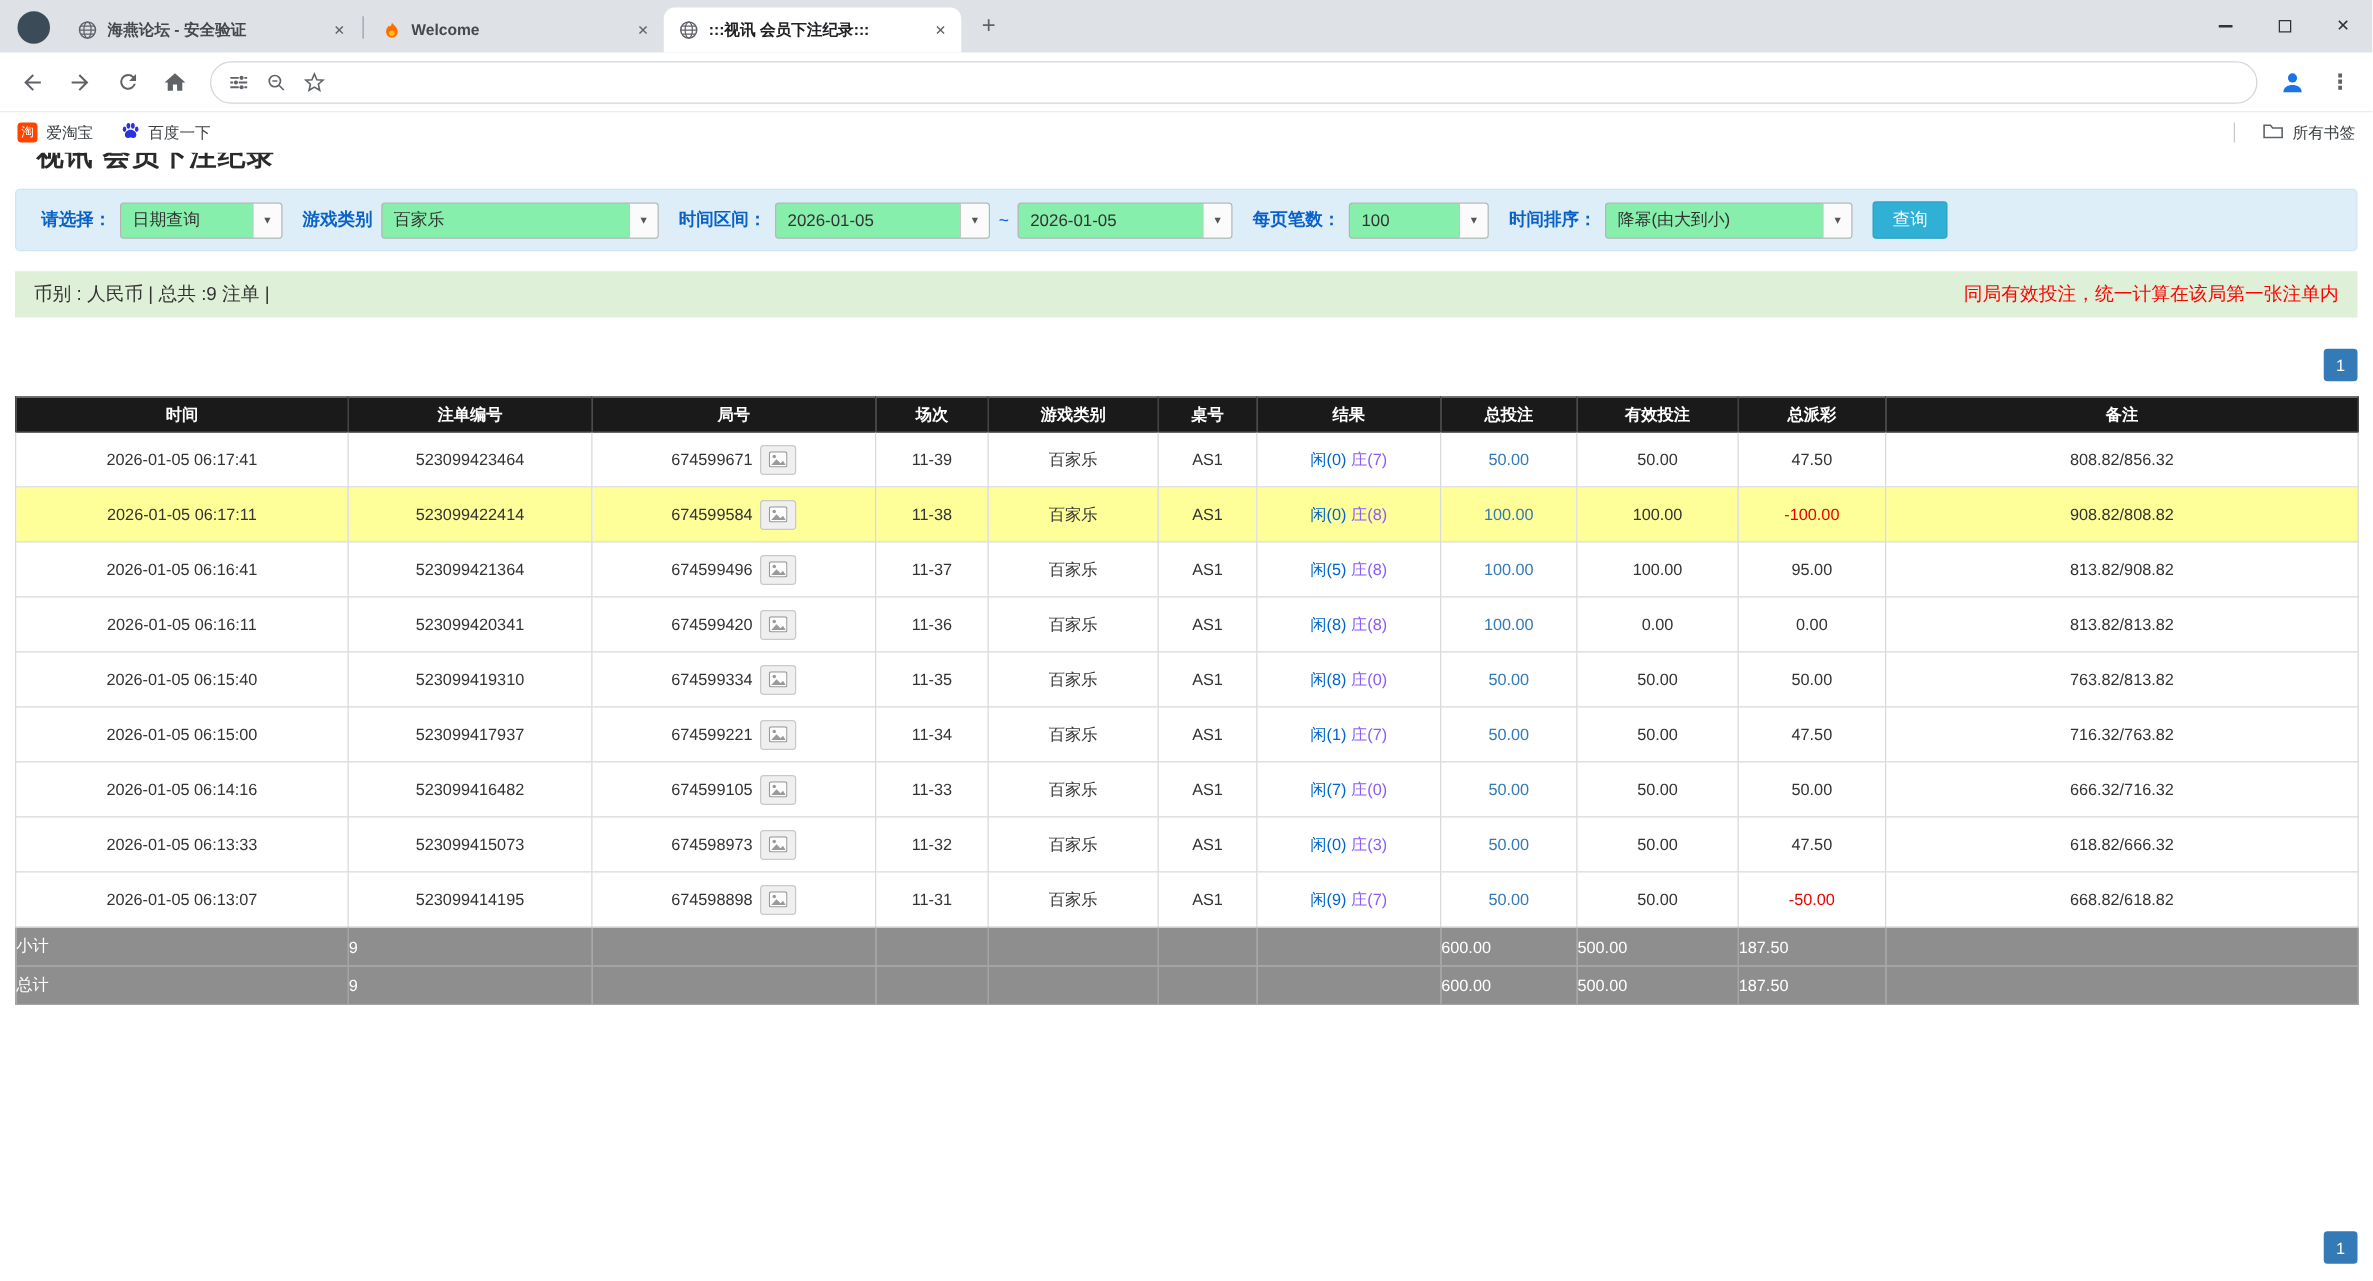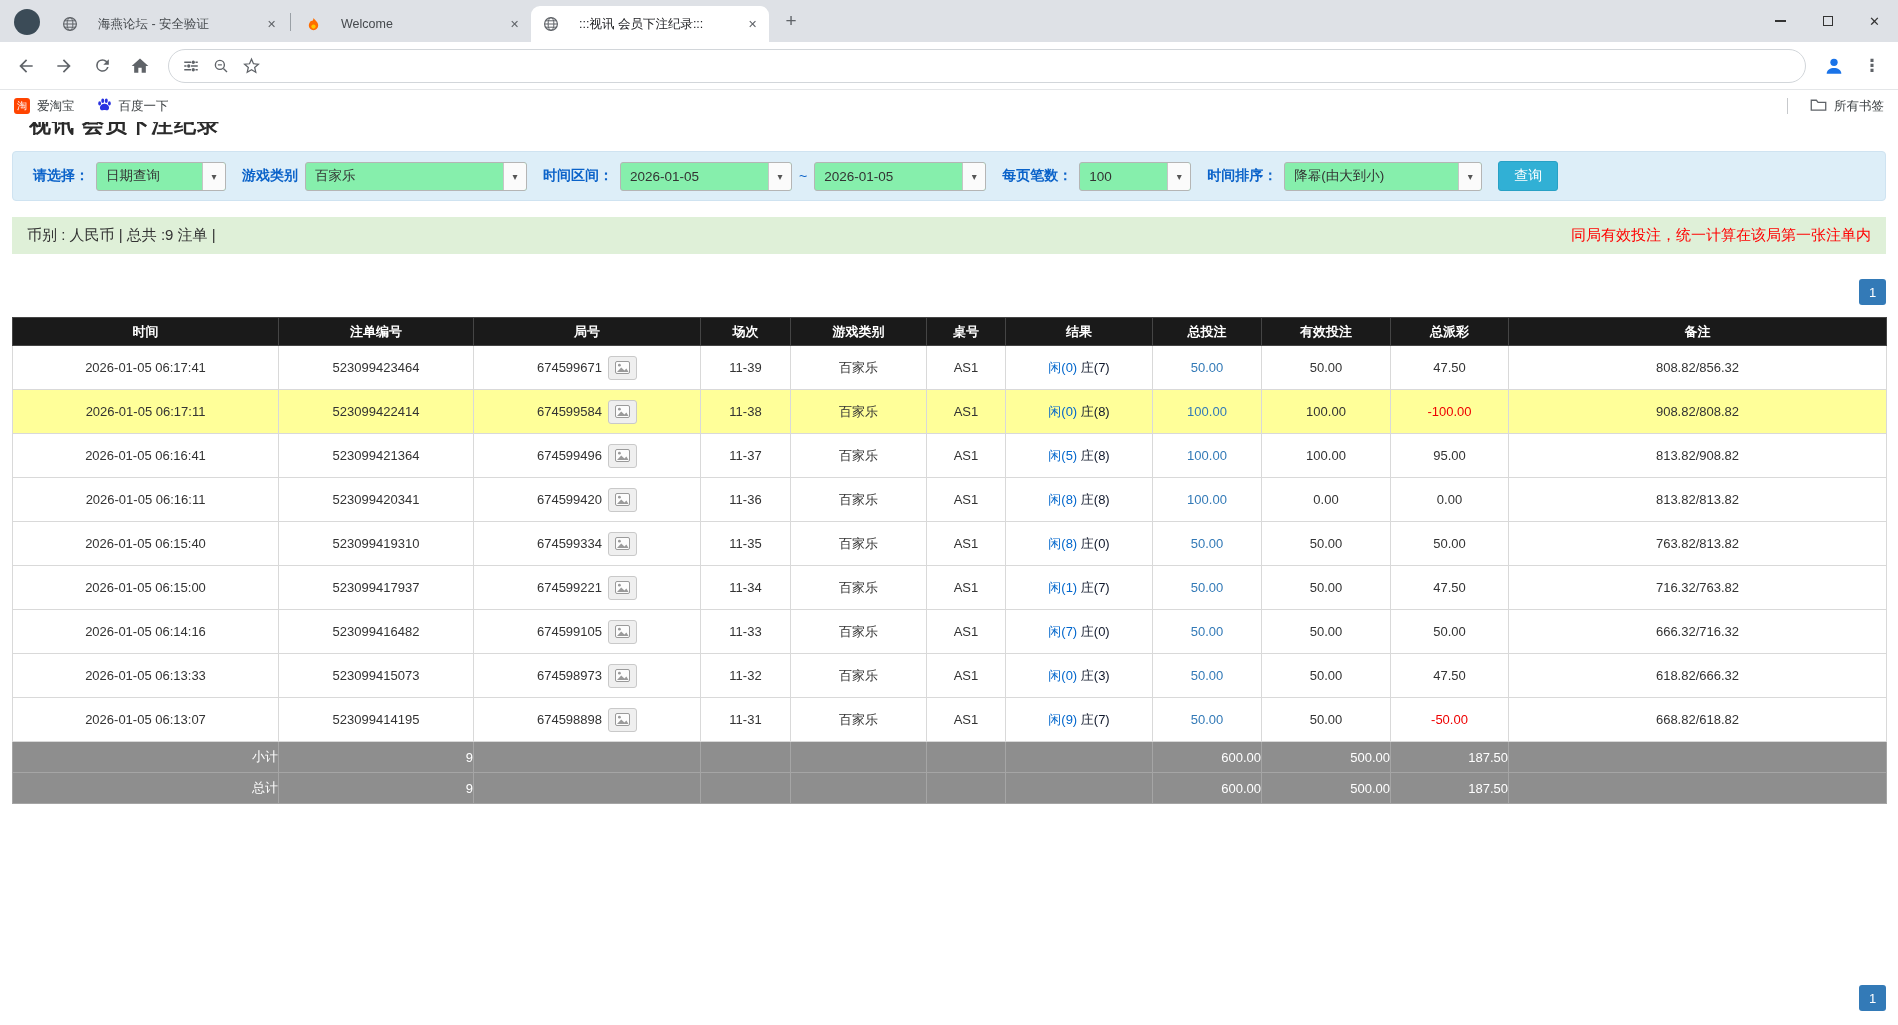--- a/index.html
+++ b/index.html
@@ -2,22 +2,22 @@
 <html><head>
 <meta charset="utf-8">
 <style>
   * { margin:0; padding:0; box-sizing:border-box; }
   html,body { width:1898px; height:1025px; overflow:hidden; background:#fff;
     font-family:"Liberation Sans","DejaVu Sans",sans-serif; }
 
   
   .tabstrip { height:42px; background:#dee1e6; display:flex; align-items:flex-end; padding-left:6px; position:relative; }
   .profile-circle { width:26px; height:26px; border-radius:50%; background:#3b4b57; margin:0 10px 7px 8px; flex:none; }
-  .tab { width:238px; height:36px; display:flex; align-items:center; gap:20px; padding:0 8px 0 12px;
-         color:#45494d; font-size:12.5px; border-radius:9px 9px 0 0; flex:none; }
+  .tab { width:238px; height:36px; display:flex; align-items:center; gap:8px; padding:0 8px 0 12px;
+         color:#45494d; font-size:12.5px; border-radius:9px 9px 0 0; flex:none;font-weight:bold; }
   .tab.active { background:#fff; color:#202124; }
   .tab .tab-title { flex:1; white-space:nowrap; overflow:hidden; }
   .tab .tab-close { width:17px; height:17px; border-radius:50%; display:flex; align-items:center; justify-content:center;
                     font-size:11px; color:#5f6368; flex:none; }
   .tab-divider { width:1px; height:18px; background:#9aa0a6; margin:0 2px 11px; flex:none; }
   .favicon { width:16px; height:16px; flex:none; display:flex; align-items:center; justify-content:center; }
   .newtab { width:28px; height:28px; margin:0 0 7px 8px; display:flex; align-items:center; justify-content:center;
             font-size:19px; color:#5f6368; border-radius:50%; flex:none; }
   .win-controls { position:absolute; right:0; top:0; height:42px; display:flex; }
   .win-btn { width:47px; height:100%; display:flex; align-items:center; justify-content:center; color:#333; font-size:13px; }
@@ -64,23 +64,23 @@
 
   .pager { display:flex; justify-content:flex-end; margin:25px 12px 0; }
   .pager.bottom { position:absolute; right:12px; bottom:14px; margin:0; }
   .pg { min-width:27px; height:26px; padding:0 6px; background:#337ab7; color:#fff; border-radius:3px;
         display:flex; align-items:center; justify-content:center; font-size:13px; }
 
   table.bet { margin:12px 12px 0; width:1874px; border-collapse:collapse; table-layout:fixed; font-size:13px; color:#333; }
   .bet th { background:#1a1a1a; color:#fff; height:28px; font-weight:bold; border:1px solid #454545; }
   .bet tbody td { height:44px; text-align:center; border:1px solid #d9d9d9; background:#fff; overflow:hidden; }
   .bet tr.hl td { background:#ffff99; }
-  .bet tfoot td { height:31px; text-align:right; background:#8e8e8e; color:#fff; border:1px solid #a5a5a5; }
+  .bet tfoot td { height:31px; text-align:left; background:#8e8e8e; color:#fff; border:1px solid #a5a5a5; }
   .player { color:#0066cc; }
-  .banker { color:#0f172a;margin-top:13px; }
+  .banker { color:#8b5cf6;margin-top:13px; }
   .link { color:#337ab7; cursor:pointer; }
   .neg { color:#ee0000; }
   .round-wrap { display:inline-flex; align-items:center; gap:6px; }
   .vid-btn { width:29px; height:24px; background:#efefef; border:1px solid #c9c9c9; border-radius:3px;
              display:inline-flex; align-items:center; justify-content:center; }
 </style>
 </head>
 <body>
 
 <div>

